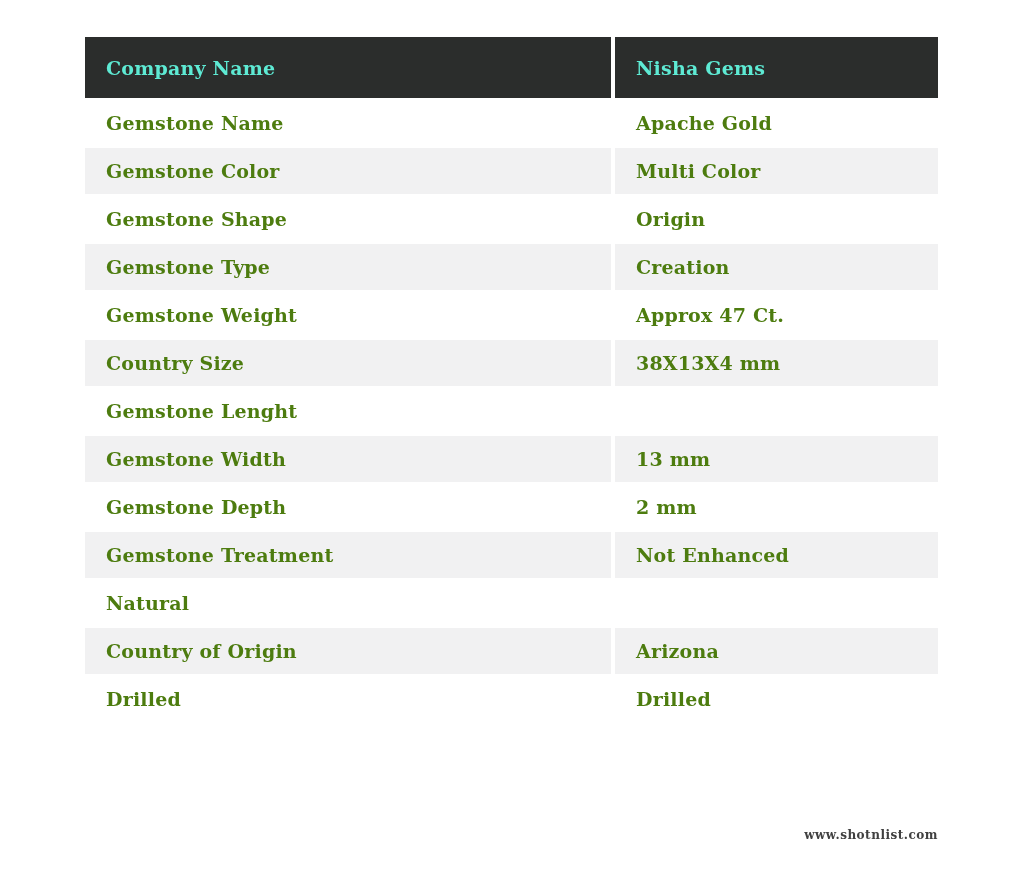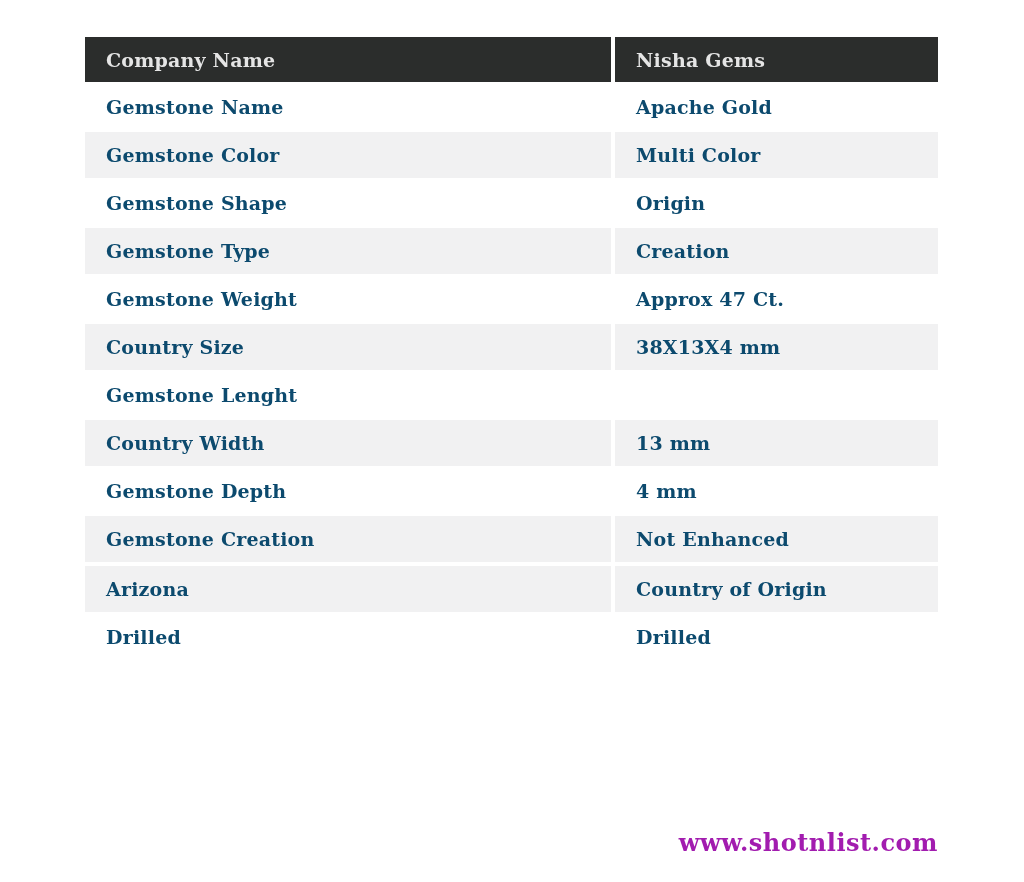--- a/index.html
+++ b/index.html
@@ -28,47 +28,47 @@
     display: grid;
     grid-template-columns: 526px 323px;
     column-gap: 4px;
   }
   .cell {
     display: flex;
     align-items: center;
     padding-left: 21px;
     font-weight: bold;
     font-size: 19px;
-    color: #0c4a6e;
+    color: #4d7c0f;
     box-sizing: border-box;
     height: 46px;
     letter-spacing: 0.2px;
     white-space: nowrap;
     overflow: hidden;
   }
   .row.header .cell {
     background: #2b2d2c;
-    height: 45px;
-    color: #e5e5e5;
+    height: 61px;
+    color: #5eead4;
   }
   .row.data:nth-child(odd) .cell {
     background: #f1f1f2;
   }
   .row.data:nth-child(even) .cell {
     background: #ffffff;
   }
   .watermark {
     position: absolute;
     left: 85px;
     top: 828px;
     width: 853px;
     text-align: right;
     font-weight: bold;
-    font-size: 24px;
-    color: #a21caf;
+    font-size: 12px;
+    color: #404040;
     letter-spacing: 0.5px;
   }
 </style>
 </head>
 <body>
 
 <div class="page">
   <div class="spec-table">
 
     <div class="row header">
@@ -97,36 +97,37 @@
       <div class="cell">Approx 47 Ct.</div>
     </div>
     <div class="row data">
       <div class="cell">Country Size</div>
       <div class="cell">38X13X4 mm</div>
     </div>
     <div class="row data">
       <div class="cell">Gemstone Lenght</div>
     </div>
     <div class="row data">
-      <div class="cell">Country Width</div>
+      <div class="cell">Gemstone Width</div>
       <div class="cell">13 mm</div>
     </div>
     <div class="row data">
       <div class="cell">Gemstone Depth</div>
-      <div class="cell">4 mm</div>
+      <div class="cell">2 mm</div>
     </div>
     <div class="row data">
-      <div class="cell">Gemstone Creation</div>
+      <div class="cell">Gemstone Treatment</div>
       <div class="cell">Not Enhanced</div>
     </div>
     <div class="row data">
+      <div class="cell">Natural</div>
     </div>
     <div class="row data">
+      <div class="cell">Country of Origin</div>
       <div class="cell">Arizona</div>
-      <div class="cell">Country of Origin</div>
     </div>
     <div class="row data">
       <div class="cell">Drilled</div>
       <div class="cell">Drilled</div>
     </div>
 
   </div>
 
   <div class="watermark">www.shotnlist.com</div>
 </div>

